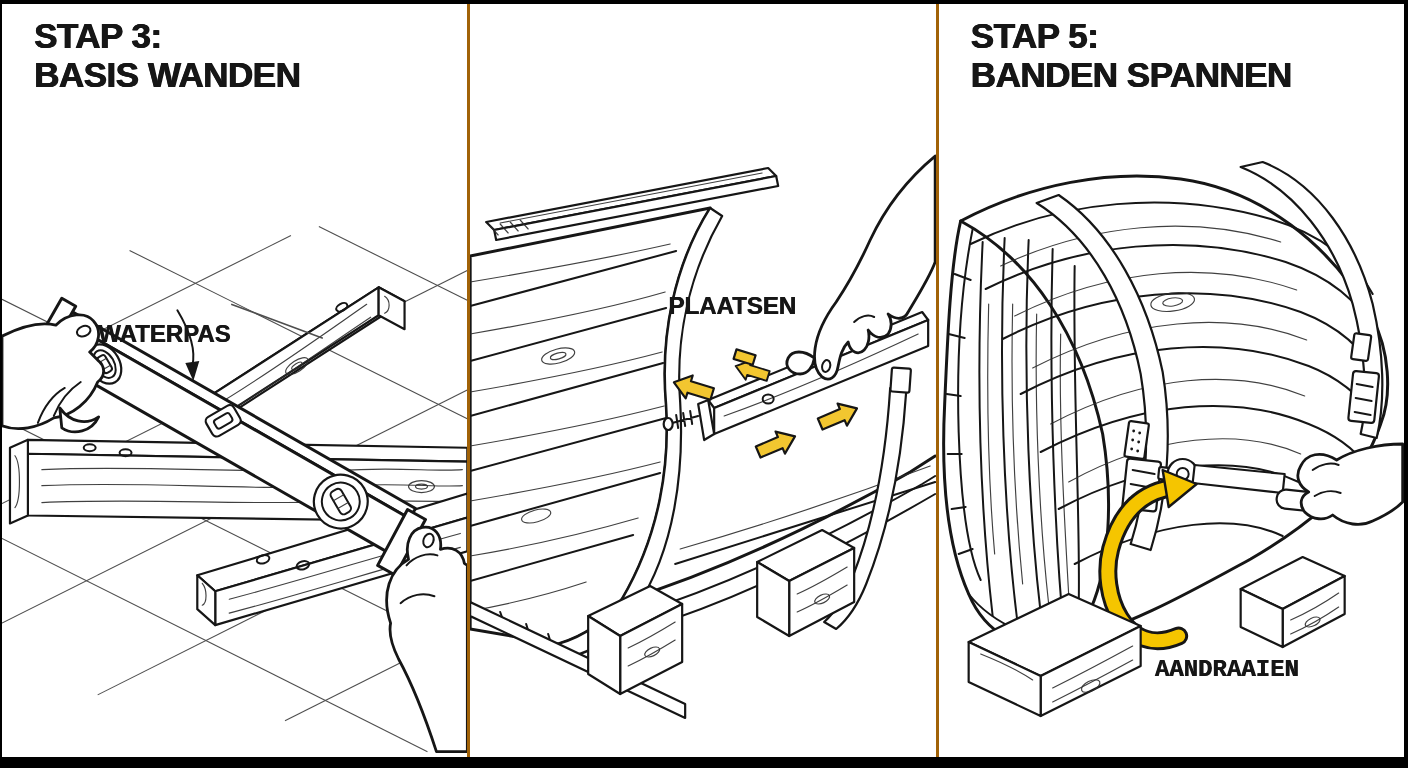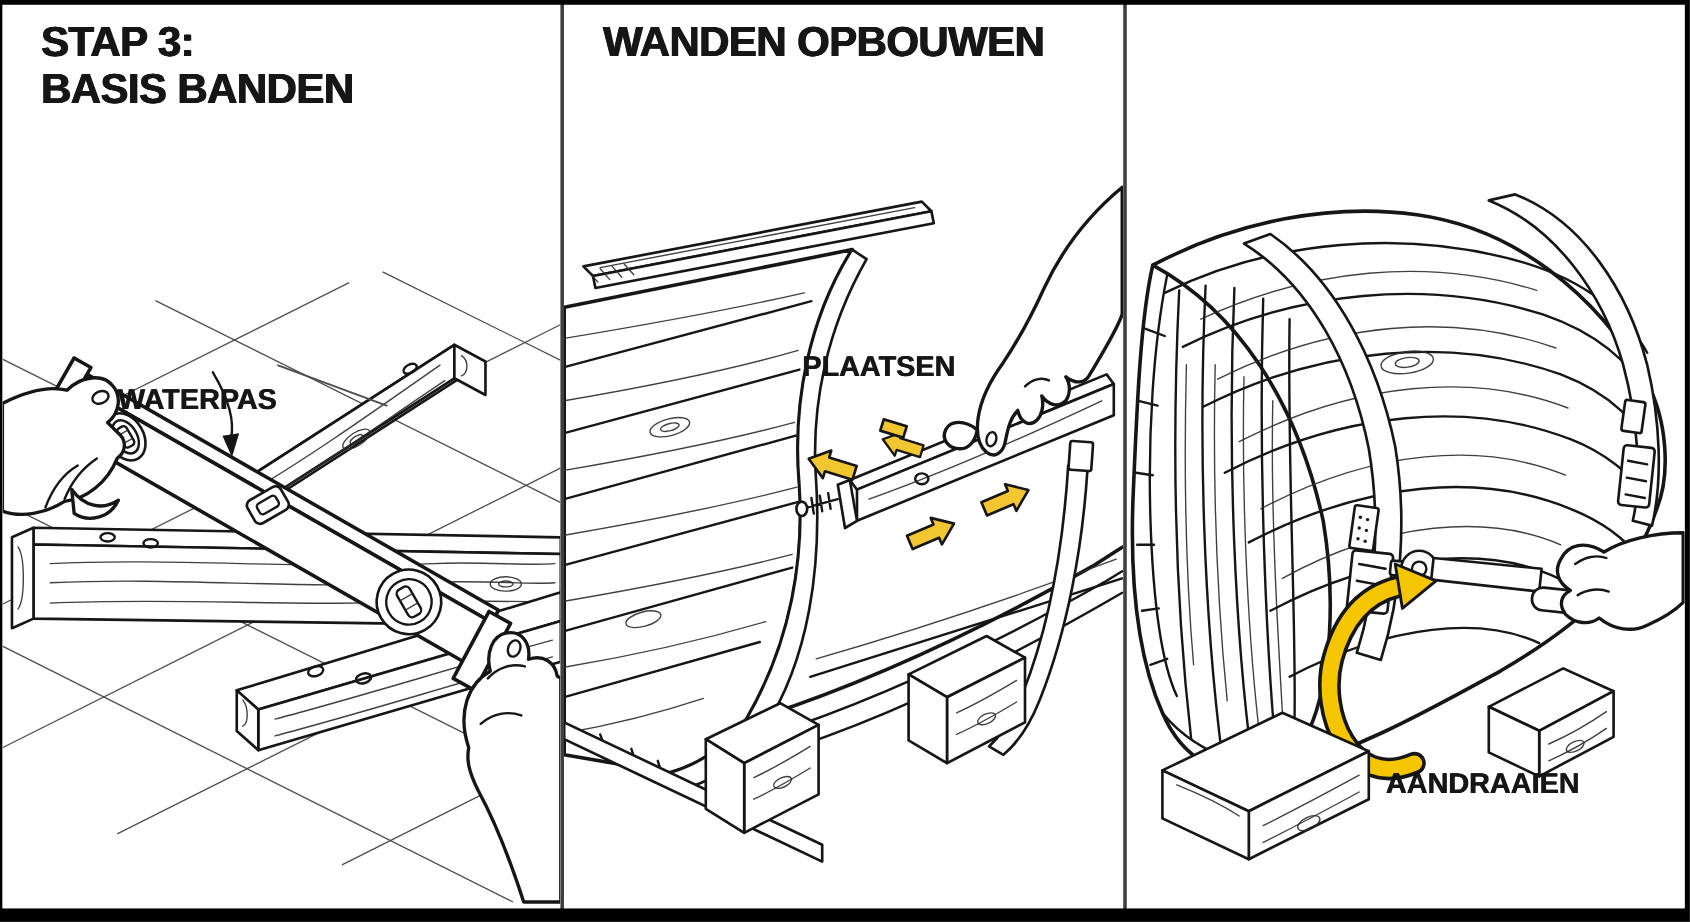--- a/index.html
+++ b/index.html
@@ -1,17 +1,17 @@
 <!DOCTYPE html>
 <html><head>
 <meta charset="utf-8">
 <style>
   html,body{margin:0;padding:0;background:#333;}
   .stage{position:relative;width:1408px;height:768px;background:#000;font-family:"Liberation Sans",sans-serif;}
-  .panels{position:absolute;left:2px;top:4px;right:4px;bottom:11px;display:flex;gap:3px;background:#404040;justify-content:space-between;}
+  .panels{position:absolute;left:2px;top:4px;right:4px;bottom:11px;display:flex;gap:3px;background:#a16207;justify-content:space-between;}
   .panel{position:relative;background:#fff;overflow:hidden;flex:1;}
   .panel svg{position:absolute;left:0;top:0;width:100%;height:100%;}
   .hdr{position:absolute;left:32px;top:12px;z-index:5;color:#161616;font-weight:bold;
        font-size:35px;line-height:39px;letter-spacing:-0.5px;
        text-shadow:0.7px 0 0 #161616, -0.3px 0 0 #161616;}
   .callout{position:absolute;z-index:6;color:#161616;font-weight:bold;font-size:24px;
        letter-spacing:0px;text-shadow:0.6px 0 0 #161616;}
   
   .ln{fill:none;stroke:#161616;stroke-width:3;stroke-linecap:round;stroke-linejoin:round;}
   .ln2{fill:none;stroke:#161616;stroke-width:2;stroke-linecap:round;stroke-linejoin:round;}
@@ -24,21 +24,21 @@
 </style>
 </head>
 <body>
 
 <div class="stage">
   <div class="panels">
 
     <div class="panel">
       <div class="hdr">
         <div>STAP 3:</div>
-        <div>BASIS BANDEN</div>
+        <div>BASIS WANDEN</div>
       </div>
       <div class="callout" style="left:96px;top:272px;margin-top:44px;">WATERPAS</div>
 
       <svg viewBox="0 0 467 753">
 
         <g class="gd">
           <path d="M0,295 L467,528"></path>
             <path d="M0,415 L467,648"></path>
             <path d="M0,535 L427,749"></path>
           <path d="M128,246 L467,415"></path>
@@ -130,21 +130,20 @@
         <g>
           <path class="ln2" d="M176,306 C188,326 195,345 191,362"></path>
           <polygon fill="#161616" points="184,359 198,357 192,377"></polygon>
           <path class="gd" d="M230,300 L322,334" style="stroke-width:1.6"></path>
         </g>
       </svg>
     </div>
 
     <div class="panel">
       <div class="hdr">
-        <div>WANDEN OPBOUWEN</div>
       </div>
       <div class="callout" style="left:198px;top:288px;">PLAATSEN</div>
 
       <svg viewBox="0 0 465 753">
 
         <g>
           <path class="fw2" d="M16,218 L298,164 L306,172 L24,226 Z"></path>
           <path class="fw2" d="M24,226 L306,172 L308,182 L26,236 Z"></path>
           <path class="gr" d="M30,219 L292,169"></path>
           <path class="gr" d="M20,222 L28,231 M30,220 L38,229 M40,218 L48,227 M50,216 L58,225"></path>
@@ -229,21 +228,25 @@
           <path class="fw2" d="M319,577 L384,544 L384,598 L319,632 Z"></path>
           <path class="fw2" d="M287,558 L319,577 L319,632 L287,613 Z"></path>
           <path class="gr" d="M327,590 C345,582 362,572 377,563"></path>
           <path class="gr" d="M327,608 C345,600 362,590 377,581"></path>
           <ellipse class="gr" cx="352" cy="595" rx="8" ry="4" transform="rotate(-25 352 595)"></ellipse>
         </g>
       </svg>
     </div>
 
     <div class="panel">
-      <div class="callout" style="left:216px;top:636px;">AANDRAAIEN</div>
+      <div class="hdr">
+        <div>STAP 5:</div>
+        <div>BANDEN SPANNEN</div>
+      </div>
+      <div class="callout" style="left:216px;top:652px;font-family:Liberation Mono, monospace;">AANDRAAIEN</div>
 
       <svg viewBox="0 0 462 753">
 
         <g>
           <path class="fw" d="M20,217 C90,180 170,165 240,175 C320,186 390,240 432,315 C448,345 452,390 440,420 C420,480 370,520 310,555 C255,585 185,625 118,640 C80,648 45,630 28,590 C8,545 0,480 4,400 C7,330 10,260 20,217 Z"></path>
 
           <path class="ln2" d="M32,225 C20,285 16,360 18,428 C20,492 27,548 40,576"></path>
           <path class="ln2" d="M14,270 L30,276 M8,330 L24,334 M6,390 L20,392 M7,450 L21,450 M11,505 L25,503 M18,550 L32,545"></path>
 
           <path class="ln" d="M20,217 C90,255 140,330 162,430 C172,490 170,560 150,605 C140,625 126,636 112,640"></path>

